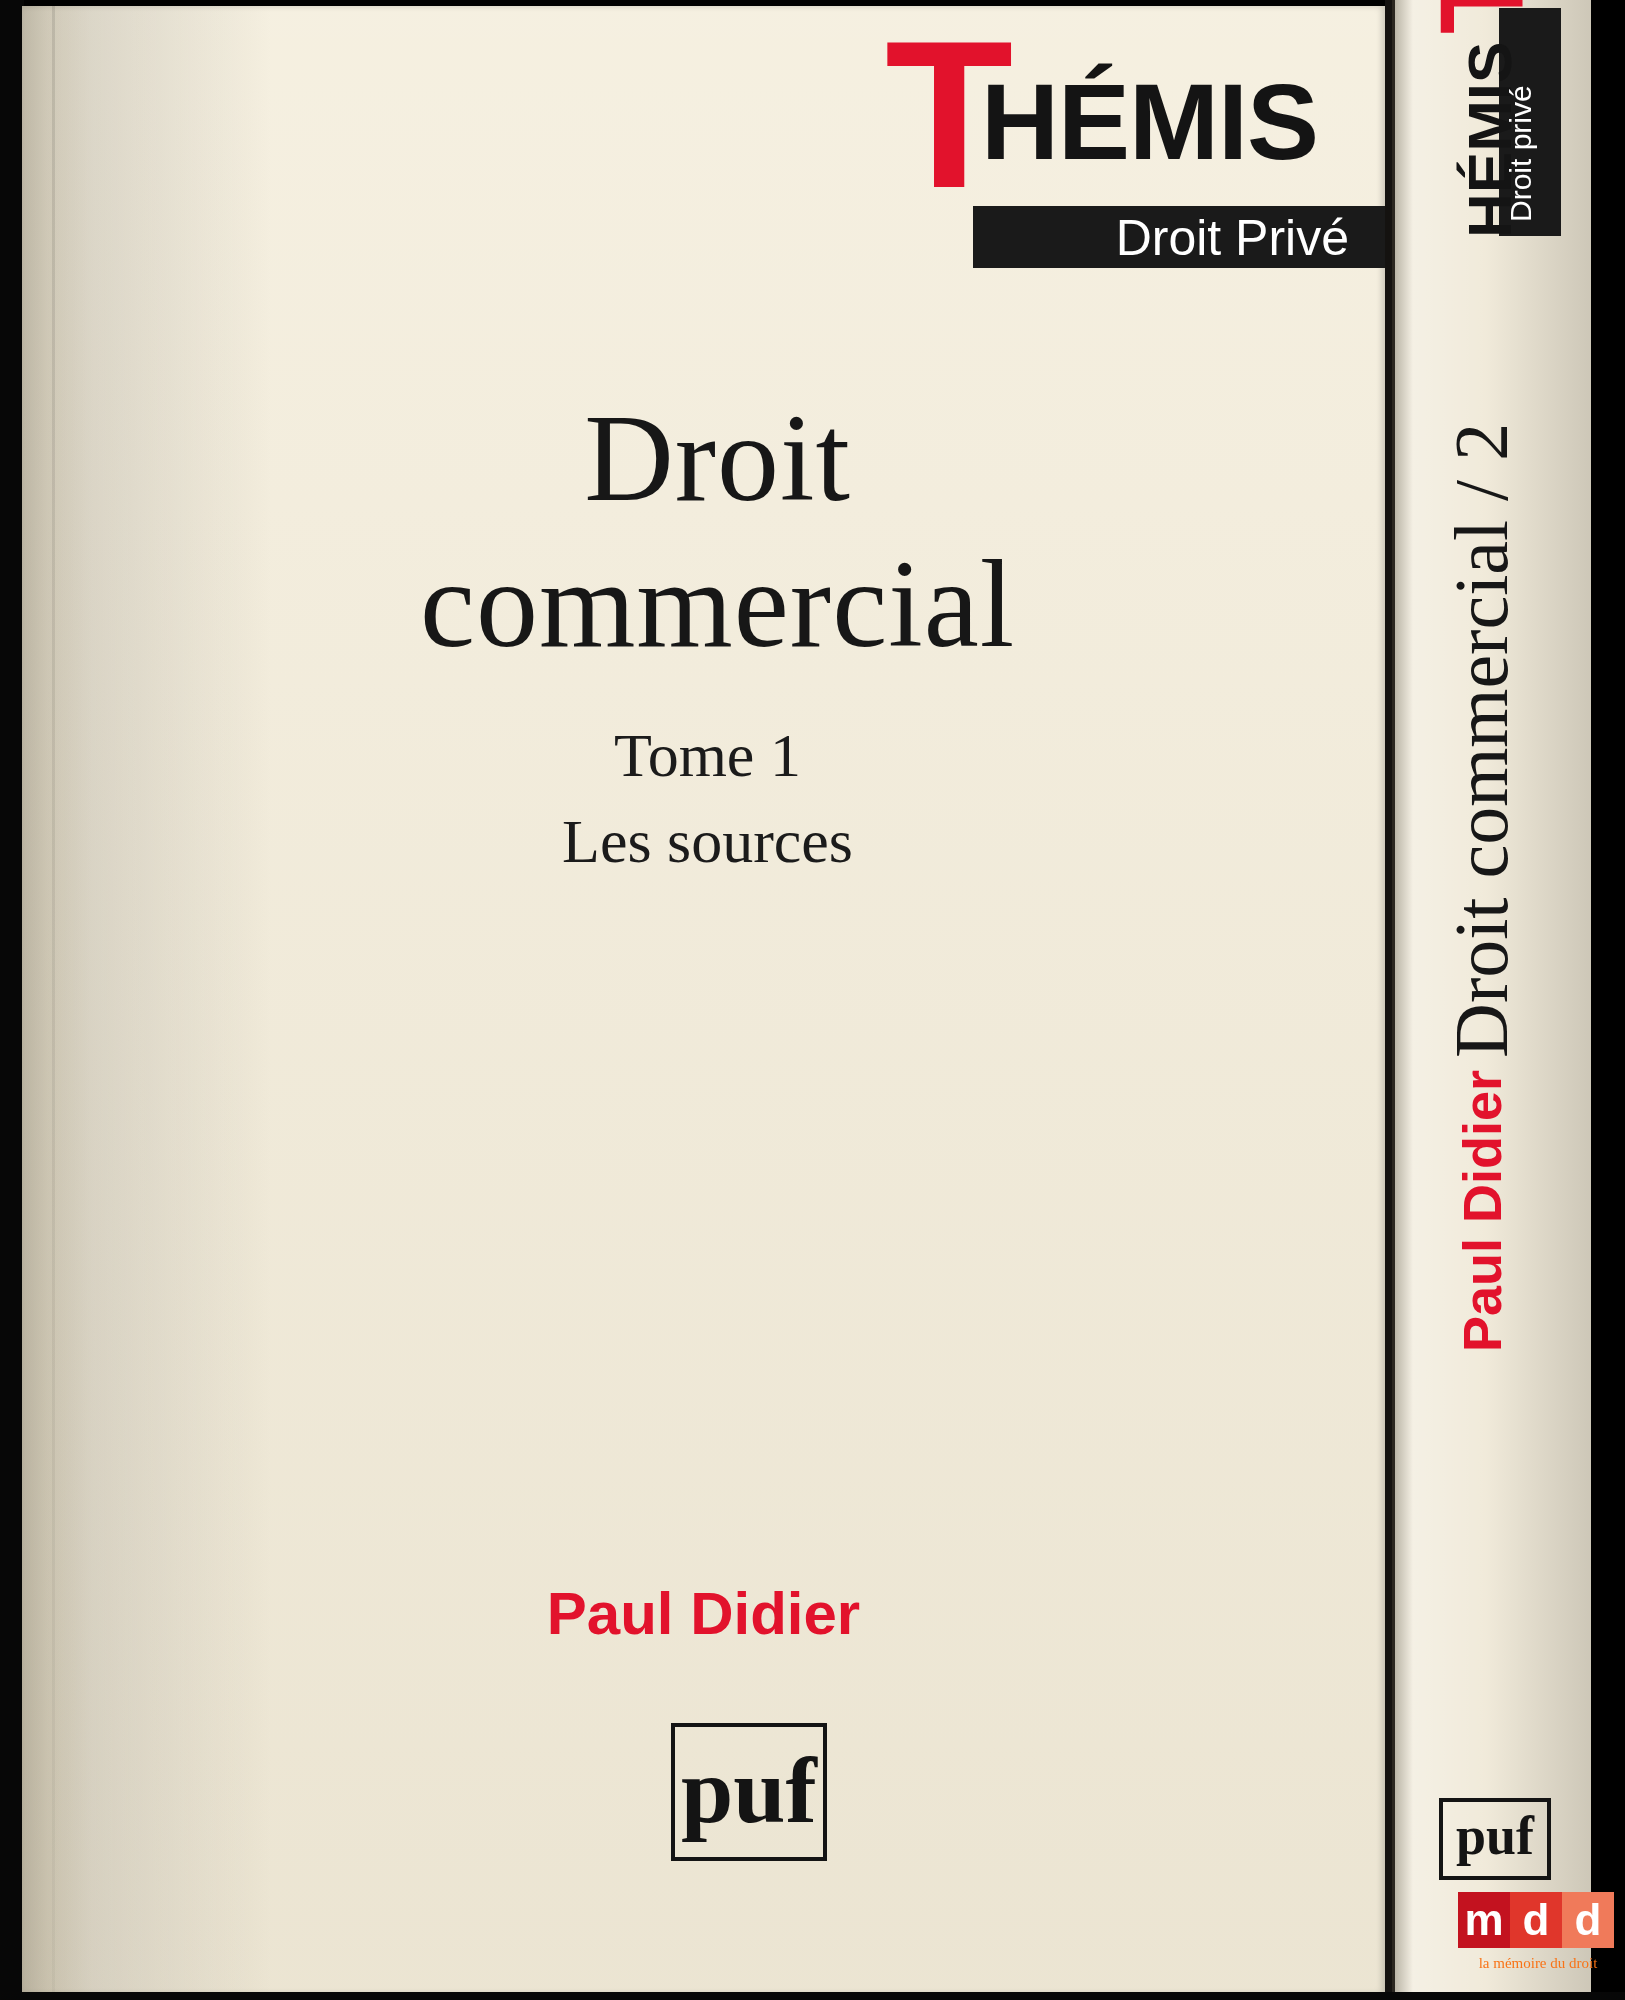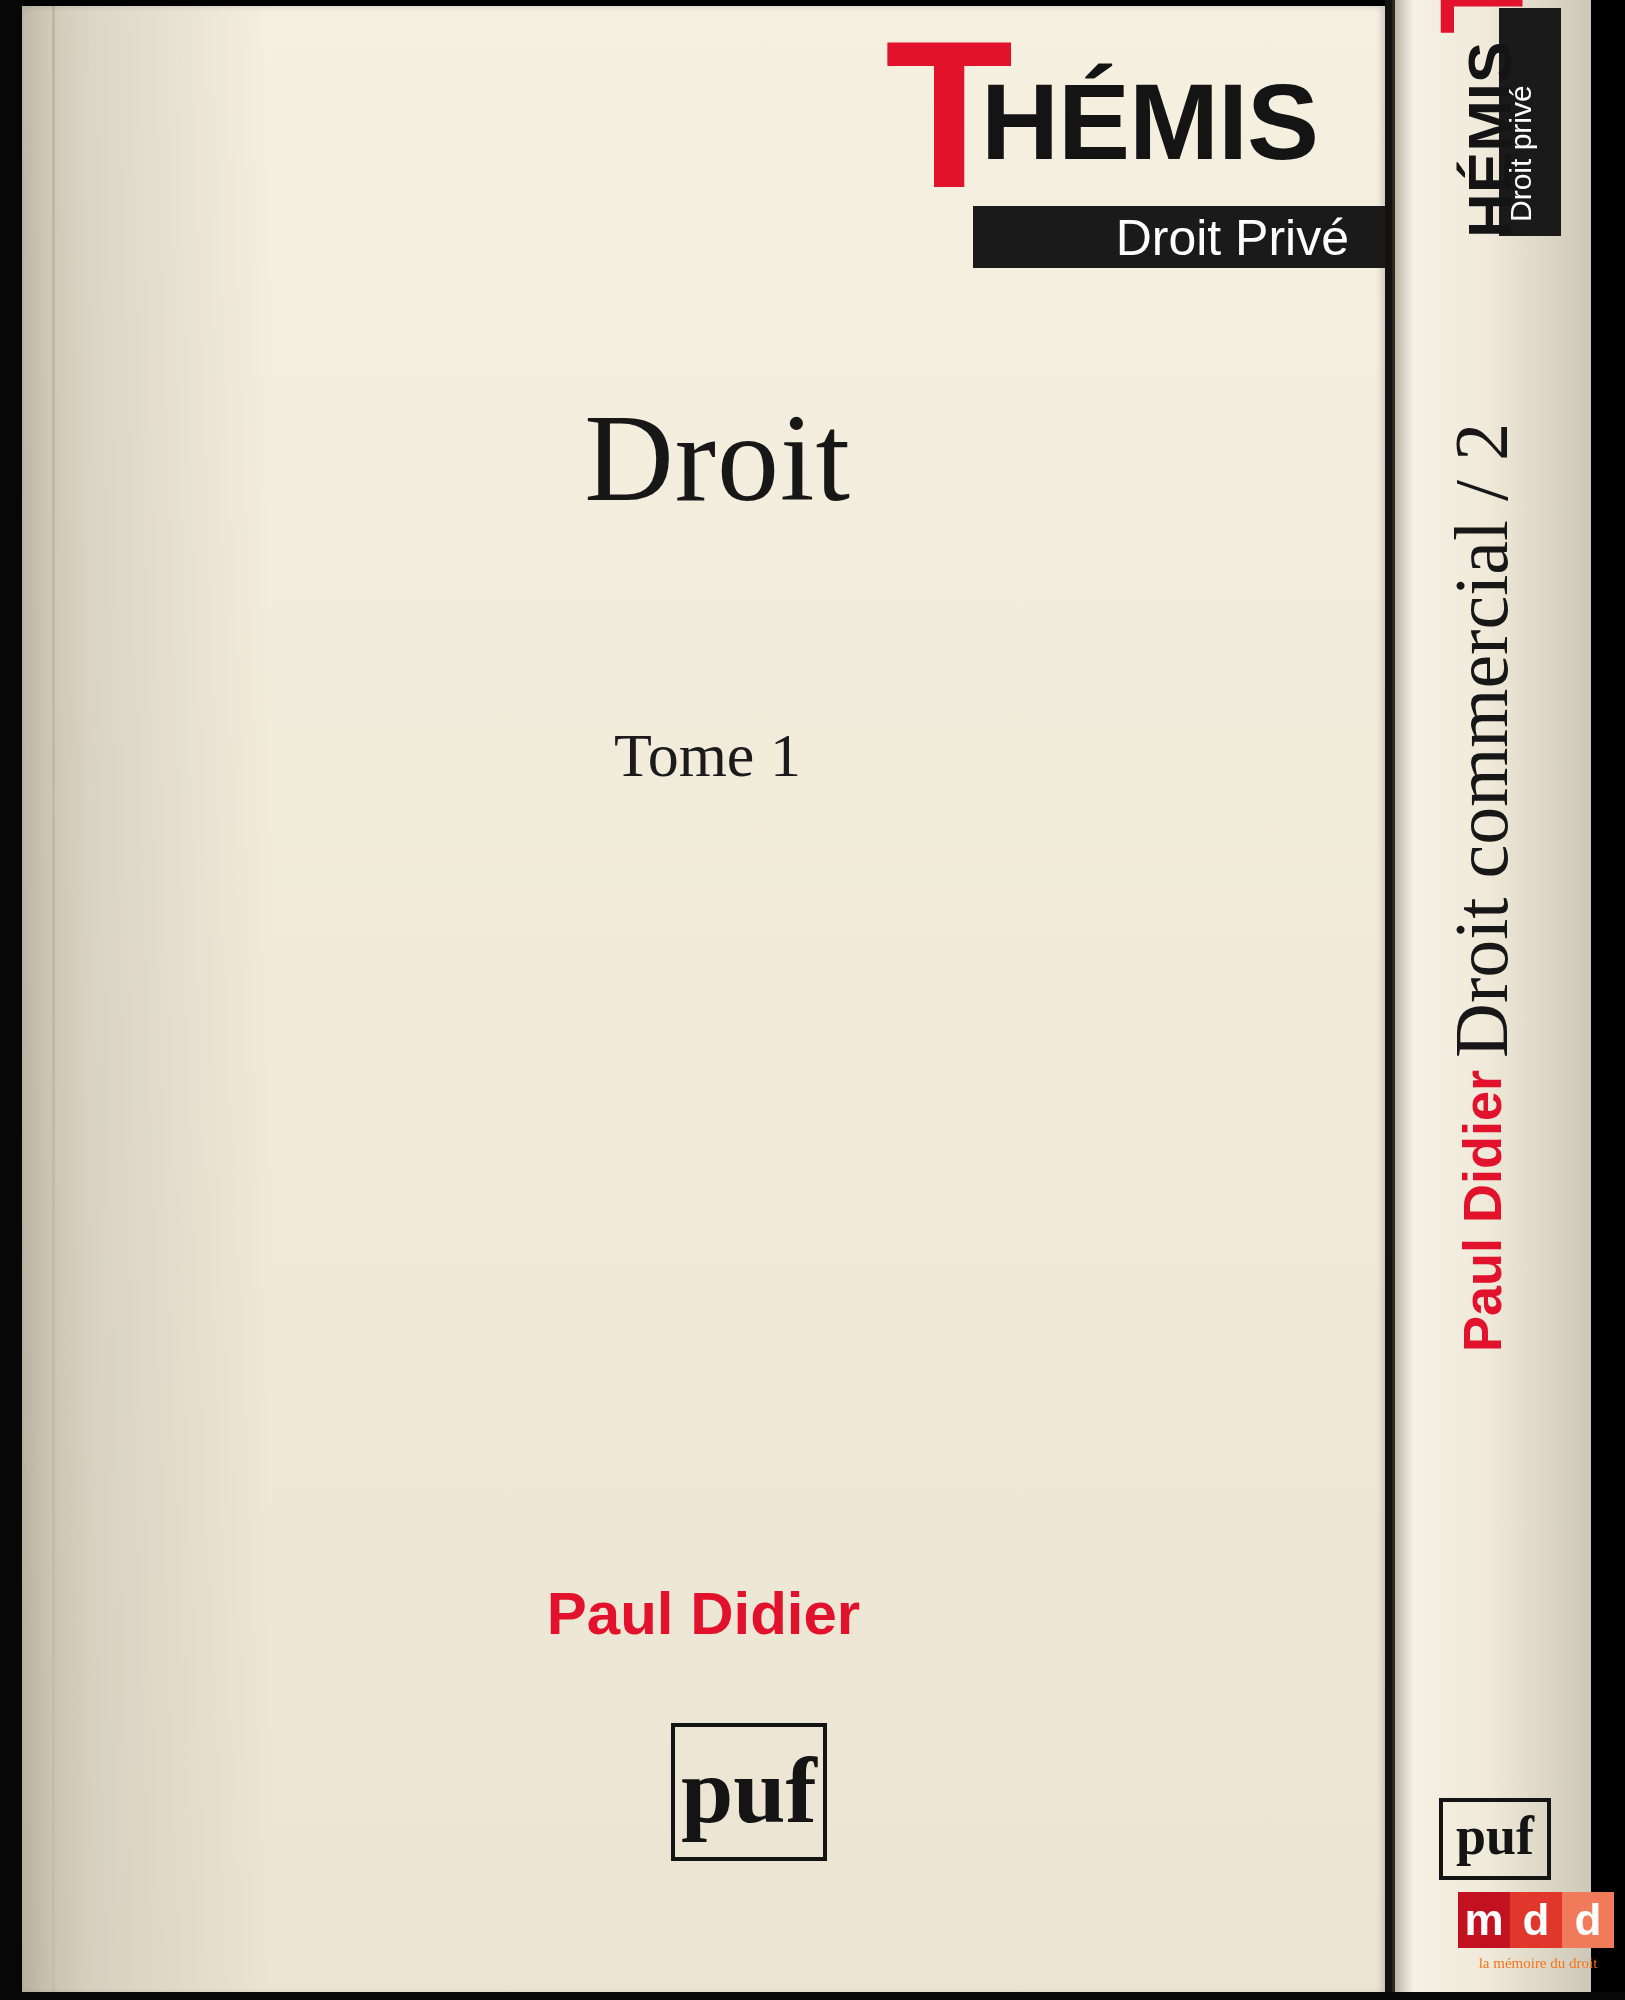--- a/index.html
+++ b/index.html
@@ -346,24 +346,26 @@
 
     <div id="themis-banner">
       <div id="themis-t">T</div>
       <div id="themis-rest">HÉMIS</div>
       <div id="themis-subbar"></div>
       <div id="themis-sublabel">Droit Privé</div>
     </div>
 
     <div id="title-block">
       <div class="main-title">Droit</div>
+      <div class="main-title">commercial</div>
     </div>
 
     <div id="subtitle-block">
       <div class="sub-line">Tome 1</div>
+      <div class="sub-line">Les sources</div>
     </div>
 
     <div id="author">Paul Didier</div>
 
     <div id="puf-logo">
       <div id="puf-logo-text">puf</div>
     </div>
   </div>
 
   <div id="spine-gap"></div>

